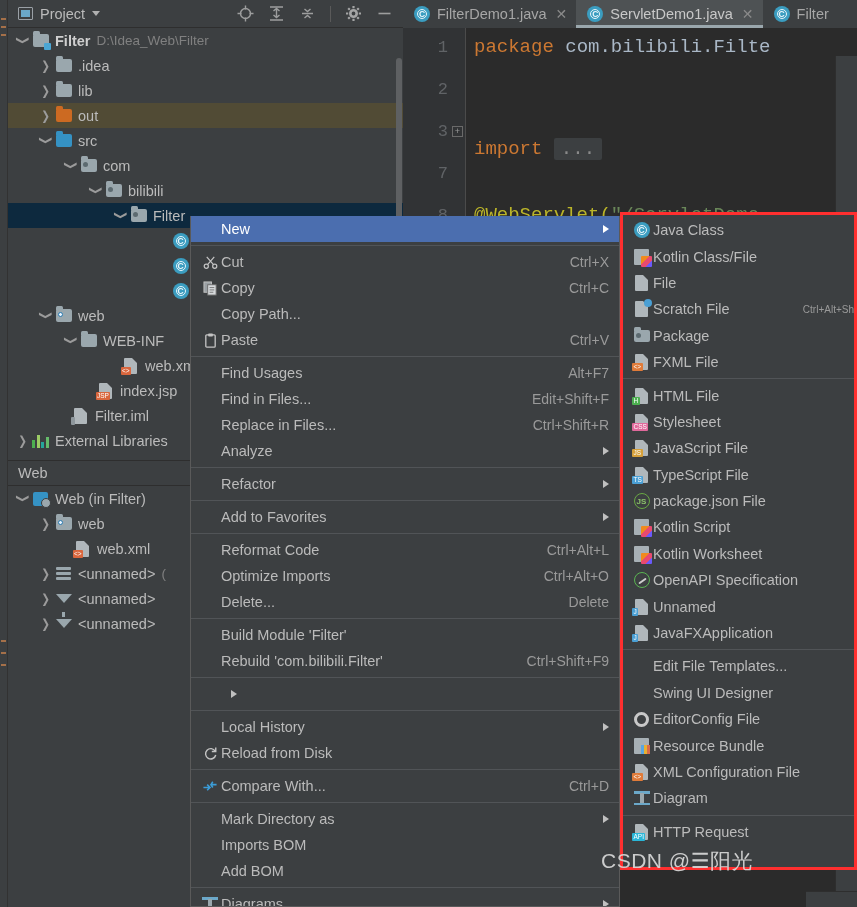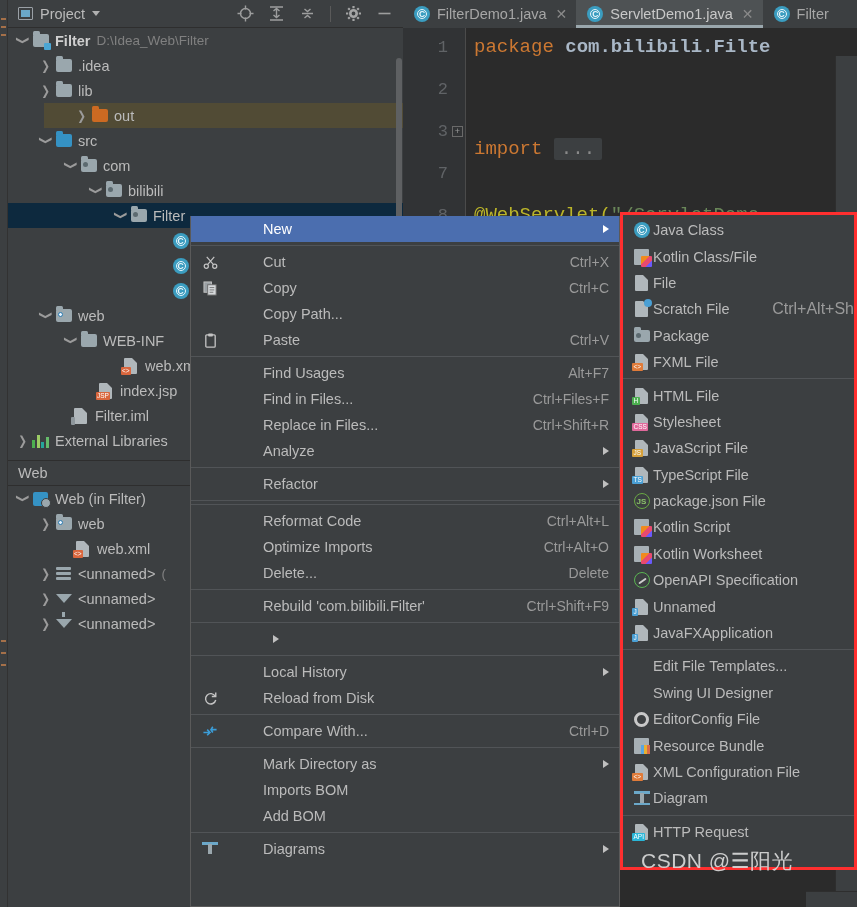--- a/index.html
+++ b/index.html
@@ -43,21 +43,21 @@
   .ic svg{ display:block; }
   .vsep{ width:1px; height:16px; background:#5a5a5a; }
 
   
   .tree{ position:relative; height:432px; overflow:hidden; }
   .row{
     display:flex; align-items:center; height:25px; padding-left:6px;
     color:#bbbbbb; font-size:14.5px; white-space:nowrap; position:relative;
   }
   .row.sel-blue{ background:#0d293e; }
-  .row.sel-olive{ background:#514b35;margin-left:36px; }
+  .row.sel-olive{ background:#514b35; }
   .arrow{ width:17px; flex:0 0 17px; display:flex; align-items:center; justify-content:center;
           color:#9b9b9b; font-size:11px; }
   .arrow.open:before{ content:"\276F"; display:block; transform:rotate(90deg) scale(.95,1.15);}
   .arrow.closed:before{ content:"\276F"; display:block; transform:scale(.95,1.15); }
   .arrow.none:before{ content:""; }
   .ico{ width:19px; flex:0 0 19px; margin-right:5px; display:flex; align-items:center; justify-content:center;}
   .t-lbl{ padding-right:6px; }
   .t-lbl.bold{ font-weight:bold; color:#cfcfcf; }
   .t-sub{ color:#808080; font-size:13.5px; }
 
@@ -120,56 +120,56 @@
   .code-wrap{ position:absolute; left:0; top:28px; right:0; bottom:0; }
   .gutter{ position:absolute;left:0;top:0;width:63px;height:100%;background:#313335;
            border-right:1px solid #4b4b4b; }
   .lnum{ position:absolute; right:17px; color:#606366; font-size:17px;
          font-family:"Liberation Mono", monospace; }
   .fold{ position:absolute; right:2px; width:11px;height:11px;border:1px solid #6a6a6a;color:#9a9a9a;
          font-size:9px; line-height:9px; text-align:center; background:#313335;}
   .code{ position:absolute; left:63px; top:0; right:0; height:100%; background:#2b2b2b;
          font-family:"Liberation Mono", monospace; font-size:19px; white-space:nowrap; }
   .ln{ position:absolute; left:8px; }
-  .kw{ color:#cc7832; } .pkg{ color:#a9b7c6;font-weight:bold; } .ann{ color:#bbb529; }
+  .kw{ color:#cc7832; } .pkg{ color:#a9b7c6; } .ann{ color:#bbb529; }
   .str{ color:#6a8759; }
   .dots{ background:#3c3f41; color:#8a8a8a; padding:0 7px; border-radius:2px; }
   .caret-line{ position:absolute; left:0; right:0; height:3px; background:#214283; }
 
   
   .rstrip{ position:absolute; right:0; top:28px; width:22px; bottom:0; background:#3c3f41;
            border-left:1px solid #2e2e2e; }
 
   
   .ctx{
     position:absolute; left:190px; top:216px; width:430px;
     background:#3c3f41; border:1px solid #5a5a5a; border-top:none;
     font-size:14.5px; color:#bbbbbb; overflow:hidden; height:691px;
   }
-  .mi{ display:flex; align-items:center; height:26px; padding:0 10px 0 8px; white-space:nowrap;gap:42px; }
+  .mi{ display:flex; align-items:center; height:26px; padding:0 10px 0 8px; white-space:nowrap; }
   .mi.hl{ background:#4b6eaf; color:#ffffff; }
   .mi .micon{ width:22px; flex:0 0 22px; display:flex; align-items:center; justify-content:center; }
   .mi .mlabel{ flex:1 1 auto; }
   .mi .mkey{ color:#9a9a9a; font-size:14px; padding-left:18px; }
   .mi .msub{ width:0;height:0;border-top:4.5px solid transparent;border-bottom:4.5px solid transparent;
              border-left:6px solid #c0c0c0; margin-left:10px; }
   .mi.hl .msub{ border-left-color:#ffffff; }
   .msep{ height:1px; background:#515457; margin:3px 0; }
 
   
   .sub{
     position:absolute; left:620px; top:212px; width:237px; height:658px;
     background:#3c3f41; border:3px solid #ff2f2f; overflow:hidden;
   }
   .sub-inner{ padding:2px 0 0 0; }
   .si{ display:flex; align-items:center; height:26.4px; padding-left:7px; color:#bbbbbb;
        font-size:14.5px; white-space:nowrap; }
   .si .sicon{ width:23px;flex:0 0 23px; display:flex; align-items:center; justify-content:center; }
   .si .slabel{ flex:0 0 auto; }
-  .si .skey{ color:#9a9a9a; font-size:16px; margin-left:auto; padding-left:14px; }
+  .si .skey{ color:#9a9a9a; font-size:10px; margin-left:auto; padding-left:14px; }
   .si.indent .sicon{ visibility:hidden; }
 
   
   .fi{ width:13px;height:16px;background:#b0b7bb;position:relative;border-radius:1px; }
   .fi:before{content:"";position:absolute;right:0;top:0;border-left:5px solid transparent;border-top:5px solid #3c3f41;}
   .fi .b{ position:absolute;left:-3px;bottom:-1px;padding:0 1.5px;font-size:6.5px;line-height:8px;color:#fff;border-radius:1px;
           font-family:"Liberation Sans",sans-serif; }
   .b.fxml{ background:#e07b39; } .b.j{ background:#4a9fd4; } .b.h{ background:#4caf50; }
   .b.css{ background:#e0699b; } .b.js{ background:#d6a03a; } .b.ts{ background:#4a9fd4; }
   .b.api{ background:#29b6d8; } .b.xmlc{ background:#e07b39; }
@@ -186,21 +186,21 @@
   .gear-s:after{content:"";position:absolute;inset:3.2px;border-radius:50%;background:#3c3f41;}
   .resb{ width:15px;height:16px;background:#a7b0b5;border-radius:1px;position:relative;}
   .resb:after{content:"";position:absolute;right:-1px;bottom:0;width:9px;height:9px;
               background:linear-gradient(90deg,#5aa6e0 0 33%,#e8b030 33% 66%,#d96a4a 66%);}
   .diagi{ width:16px;height:14px;position:relative;}
   .diagi i{position:absolute;left:0;width:16px;height:2.5px;background:#6ba8c9;}
   .diagi i:nth-child(1){top:0;} .diagi i:nth-child(2){bottom:0;}
   .diagi b{position:absolute;left:6px;top:2px;width:4px;height:10px;background:#9aa7ad;}
 
   
-  .wm{ position:absolute; left:0; right:0; bottom:32px; text-align:right; padding-right:64px;
+  .wm{ position:absolute; left:0; right:0; bottom:32px; text-align:right; padding-right:104px;
        color:#d8d8d8; font-size:21px; opacity:.92; letter-spacing:.5px; }
 
   .bottombar{ position:absolute; left:403px; right:0; bottom:0; height:16px; background:#3c3f41;
               border-top:1px solid #2e2e2e; }
 </style>
 </head>
 <body>
 
 <div id="root">
 
@@ -578,60 +578,69 @@
     <div class="msep"></div>
 
     <div class="mi">
       <span class="micon"></span>
       <span class="mlabel">Find Usages</span>
       <span class="mkey">Alt+F7</span>
     </div>
     <div class="mi">
       <span class="micon"></span>
       <span class="mlabel">Find in Files...</span>
-      <span class="mkey">Ctrl+Files+F</span>
+      <span class="mkey">Edit+Shift+F</span>
     </div>
     <div class="mi">
       <span class="micon"></span>
       <span class="mlabel">Replace in Files...</span>
       <span class="mkey">Ctrl+Shift+R</span>
     </div>
     <div class="mi">
       <span class="micon"></span>
       <span class="mlabel">Analyze</span>
       <span class="msub"></span>
     </div>
     <div class="msep"></div>
 
     <div class="mi">
       <span class="micon"></span>
       <span class="mlabel">Refactor</span>
       <span class="msub"></span>
     </div>
     <div class="msep"></div>
 
+    <div class="mi">
+      <span class="micon"></span>
+      <span class="mlabel">Add to Favorites</span>
+      <span class="msub"></span>
+    </div>
     <div class="msep"></div>
 
     <div class="mi">
       <span class="micon"></span>
       <span class="mlabel">Reformat Code</span>
       <span class="mkey">Ctrl+Alt+L</span>
     </div>
     <div class="mi">
       <span class="micon"></span>
       <span class="mlabel">Optimize Imports</span>
       <span class="mkey">Ctrl+Alt+O</span>
     </div>
     <div class="mi">
       <span class="micon"></span>
       <span class="mlabel">Delete...</span>
       <span class="mkey">Delete</span>
     </div>
     <div class="msep"></div>
 
+    <div class="mi">
+      <span class="micon"></span>
+      <span class="mlabel">Build Module 'Filter'</span>
+    </div>
     <div class="mi">
       <span class="micon"></span>
       <span class="mlabel">Rebuild 'com.bilibili.Filter'</span>
       <span class="mkey">Ctrl+Shift+F9</span>
     </div>
     <div class="msep"></div>
 
     <div class="mi">
       <span class="micon"></span>
       <span class="msub"></span>

